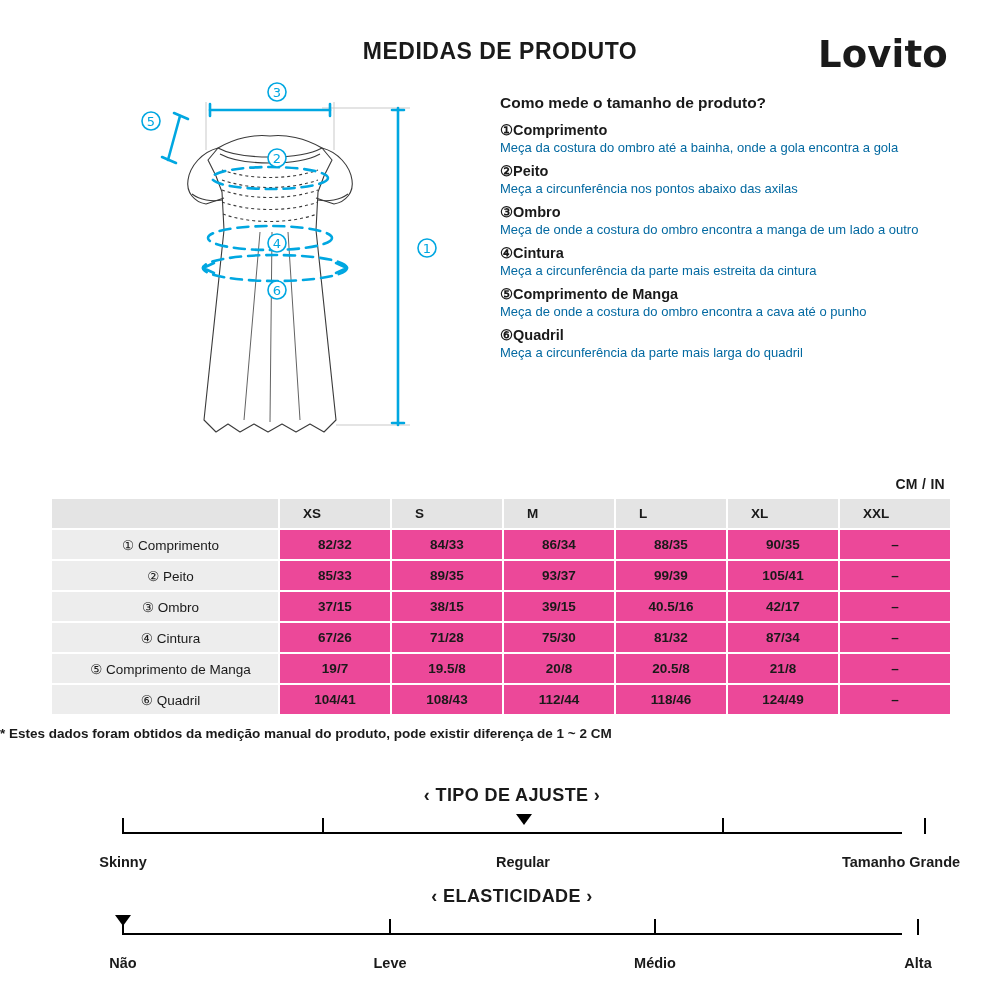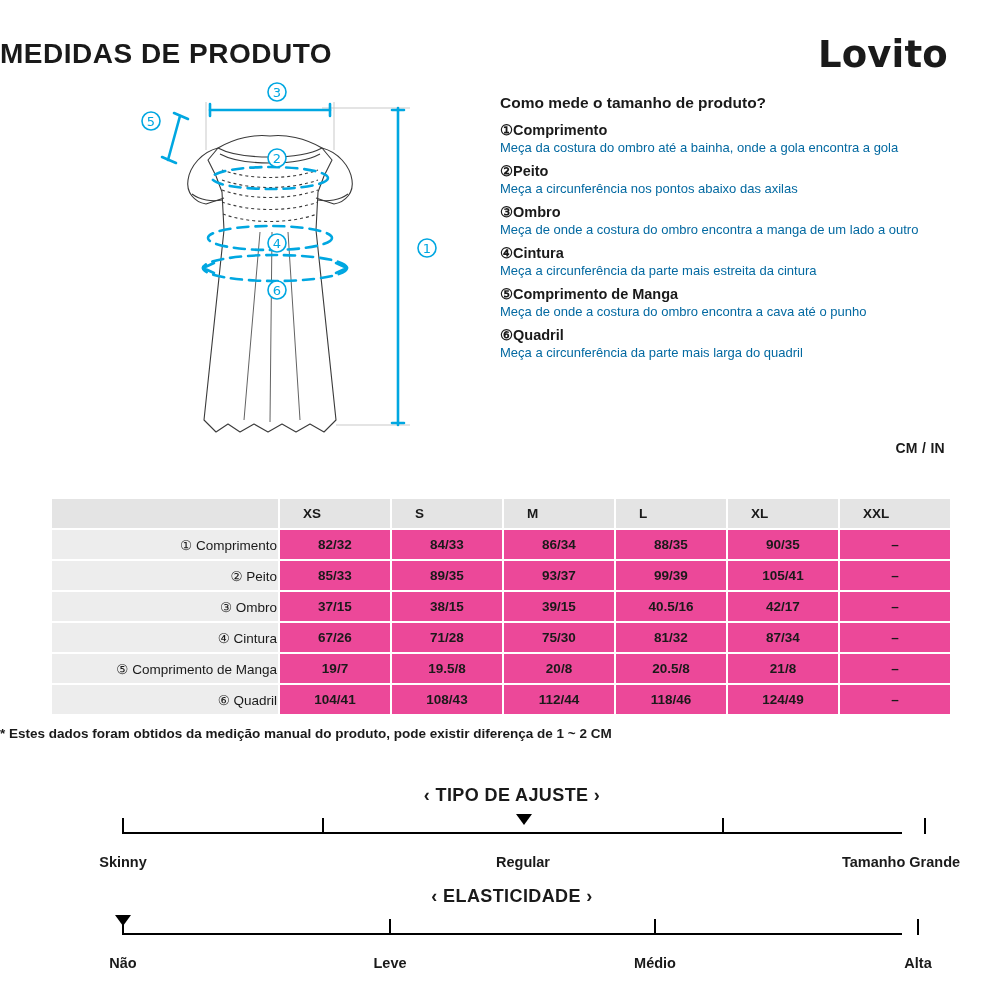--- a/index.html
+++ b/index.html
@@ -9,48 +9,48 @@
     background: #ffffff;
     font-family: "Liberation Sans", sans-serif;
     color: #1a1a1a;
   }
   .page { position: relative; width: 1000px; height: 1000px; overflow: hidden; }
 
   
   .header { position: relative; height: 80px; }
   .title {
     position: absolute; left: 0; right: 0; top: 38px;
-    text-align: left;
-    font-size: 28px; font-weight: bold; letter-spacing: .5px;
+    text-align: center;
+    font-size: 23px; font-weight: bold; letter-spacing: .5px;
   }
   .brand {
     position: absolute; right: 52px; top: 33px;
     font-size: 37px; font-weight: bold; letter-spacing: .2px;
     font-family: "DejaVu Sans", sans-serif;
   }
 
   
   .top-area { position: relative; height: 390px; }
   .diagram { position: absolute; left: 110px; top: 0; width: 360px; height: 380px; }
   .legend { position: absolute; left: 500px; top: 14px; width: 430px; }
   .legend h2 { font-size: 15.5px; font-weight: bold; margin: 0 0 10px 0; }
   .legend .item-title { font-size: 14.5px; font-weight: bold; margin-top: 2px; }
   .legend .item-desc { font-size: 13px; color: #0369a1; line-height: 1.38; margin: 1px 0 6px 0; }
 
   .cmin {
-    position: absolute; right: 55px; top: 440px;
+    position: absolute; right: 55px; top: 476px;
     font-size: 14px; font-weight: bold; letter-spacing: .3px;
   }
 
   
   .table-wrap { position: absolute; left: 50px; top: 497px; width: 900px; }
   table { border-collapse: collapse; width: 900px; table-layout: fixed; }
   th, td { border: 2px solid #ffffff; height: 31px; font-size: 13.5px; }
   th { background: #e4e4e4; font-weight: bold; text-align: left; padding-left: 23px; }
-  td.rowhead { background: #ededed; text-align: right; padding-left: 12px; font-size: 13.5px; }
+  td.rowhead { background: #ededed; text-align: center; padding-left: 12px; font-size: 13.5px; }
   td.val { background: #ec4899; text-align: center; font-weight: bold; }
   col.c0 { width: 228px; }
   col.cv { width: 112px; }
 
   .note {
     position: absolute; left: 0; right: 0; top: 726px;
     font-size: 13.5px; font-weight: bold;
   }
 
   

